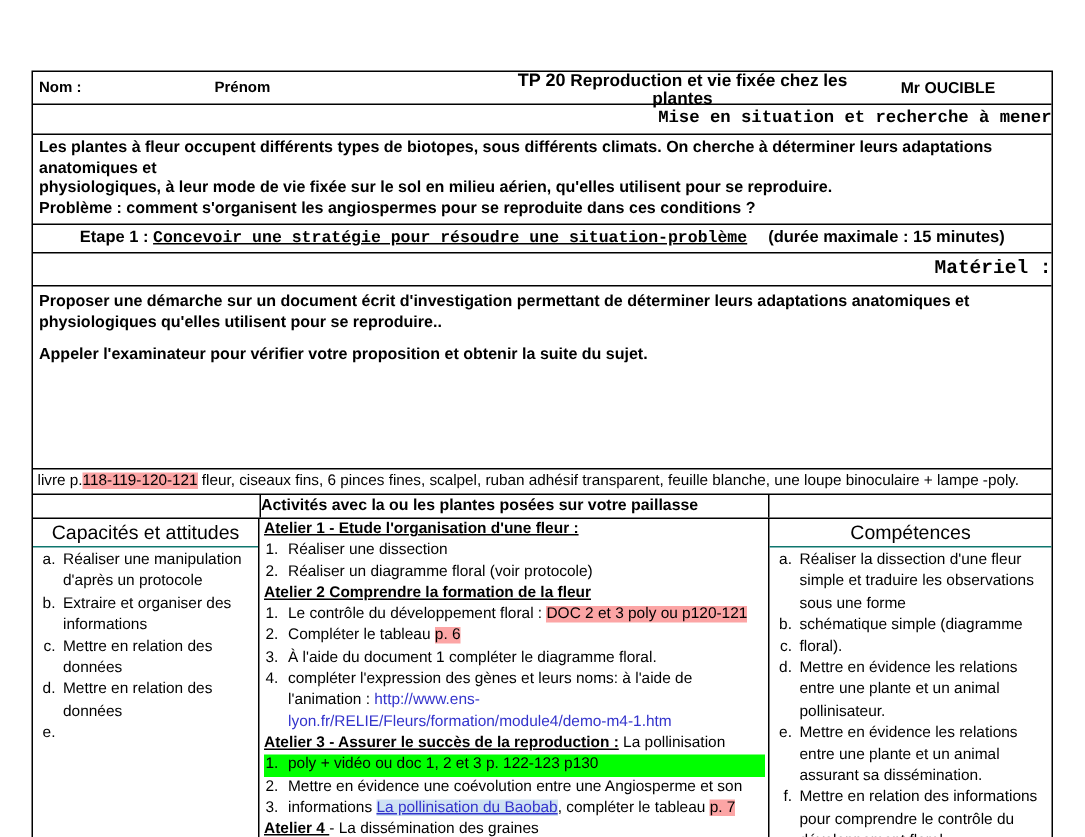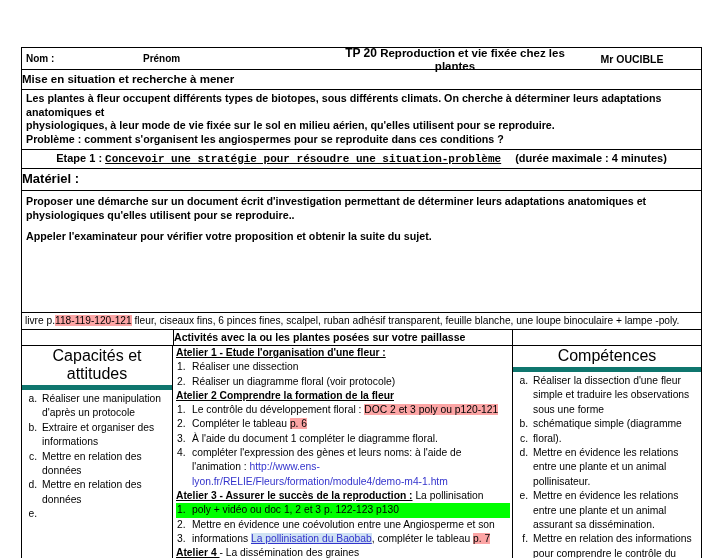--- a/index.html
+++ b/index.html
@@ -51,25 +51,26 @@
     box-sizing: border-box;
   }
   .hdr-nom { width: 90px; }
   .hdr-prenom { width: 200px; padding-left: 27px; }
   .hdr-title { flex: 1; text-align: center; font-size: 11.5px; }
   .hdr-title .tp { font-size: 12px; }
   .hdr-prof { width: 130px; text-align: center; font-size: 10.5px; }
 
   
   .banner {
-    text-align: left;
+    text-align: right;
     font-weight: bold;
     font-size: 11.5px;
     padding: 2px 0 3px 0;
     line-height: 14px;
+    font-family: Liberation Mono, monospace;
   }
   .banner.big { font-size: 13px; padding: 3px 0 4px 0; }
 
   .para {
     font-size: 10.7px;
     line-height: 13.5px;
     padding: 2px 4px 3px 4px;
     font-weight: bold;
   }
   .para p { margin: 0; }
@@ -124,23 +125,23 @@
     border-right: 1px solid #000;
     box-sizing: border-box;
   }
   .col-right {
     width: 188px;
     box-sizing: border-box;
   }
 
   .col-title {
     text-align: center;
-    font-size: 16px;
+    font-size: 13px;
     padding: 1px 0 2px 0;
-    border-bottom: 5px solid #0f766e;
+    border-bottom: 1px solid #0f766e;
   }
 
   
   .lst {
     margin: 0;
     padding: 2px 3px 4px 3px;
     list-style: none;
     font-size: 10.3px;
     line-height: 14.4px;
   }
@@ -205,21 +206,21 @@
 
     <div class="row banner">Mise en situation et recherche à mener</div>
 
     <div class="row para">
       <p>Les plantes à fleur occupent différents types de biotopes, sous différents climats. On cherche à déterminer leurs adaptations anatomiques et</p>
       <p>physiologiques, à leur mode de vie fixée sur le sol en milieu aérien, qu'elles utilisent pour se reproduire.</p>
       <p>Problème : comment s'organisent les angiospermes pour se reproduite dans ces conditions ?</p>
     </div>
 
     <div class="row etape-line">
-      <span>Etape 1 : </span><span class="u">Concevoir une stratégie pour résoudre une situation-problème</span><span class="dur">(durée maximale : 4 minutes)</span>
+      <span>Etape 1 : </span><span class="u">Concevoir une stratégie pour résoudre une situation-problème</span><span class="dur">(durée maximale : 15 minutes)</span>
     </div>
 
     <div class="row banner big">Matériel :</div>
 
     <div class="row blockstrategy">
       <p>Proposer une démarche sur un document écrit d'investigation permettant de déterminer leurs adaptations anatomiques et physiologiques qu'elles utilisent pour se reproduire..</p>
       <p class="sp">Appeler l'examinateur pour vérifier votre proposition et obtenir la suite du sujet.</p>
     </div>
 
     <div class="row materiel-list">

